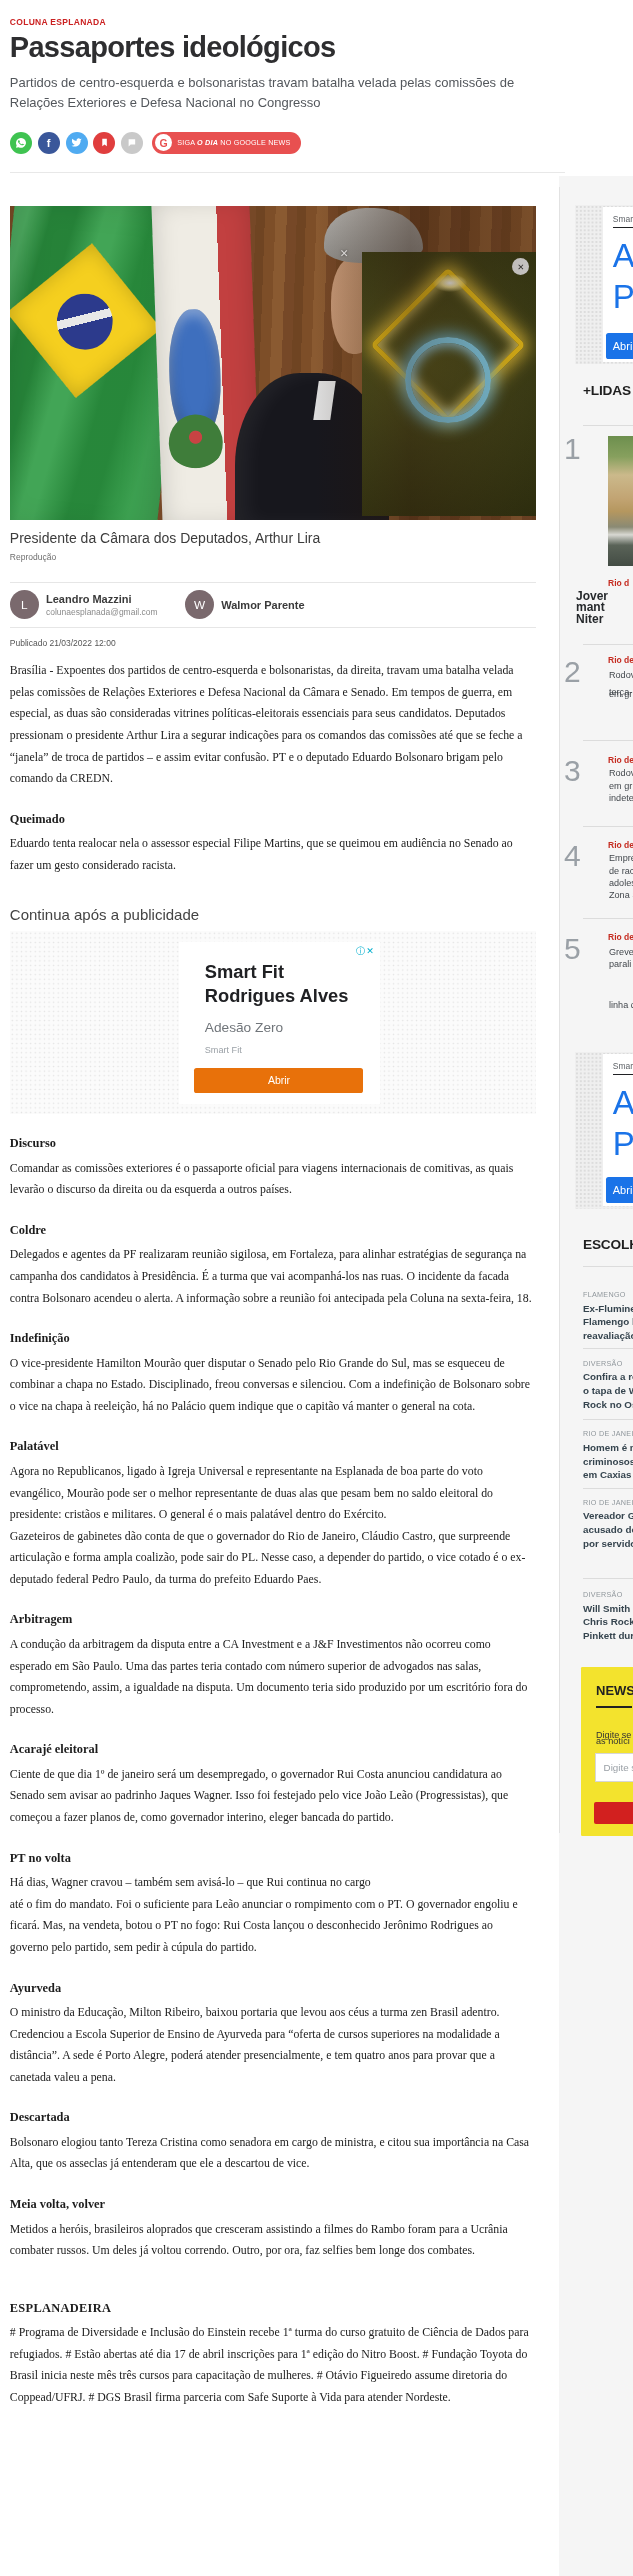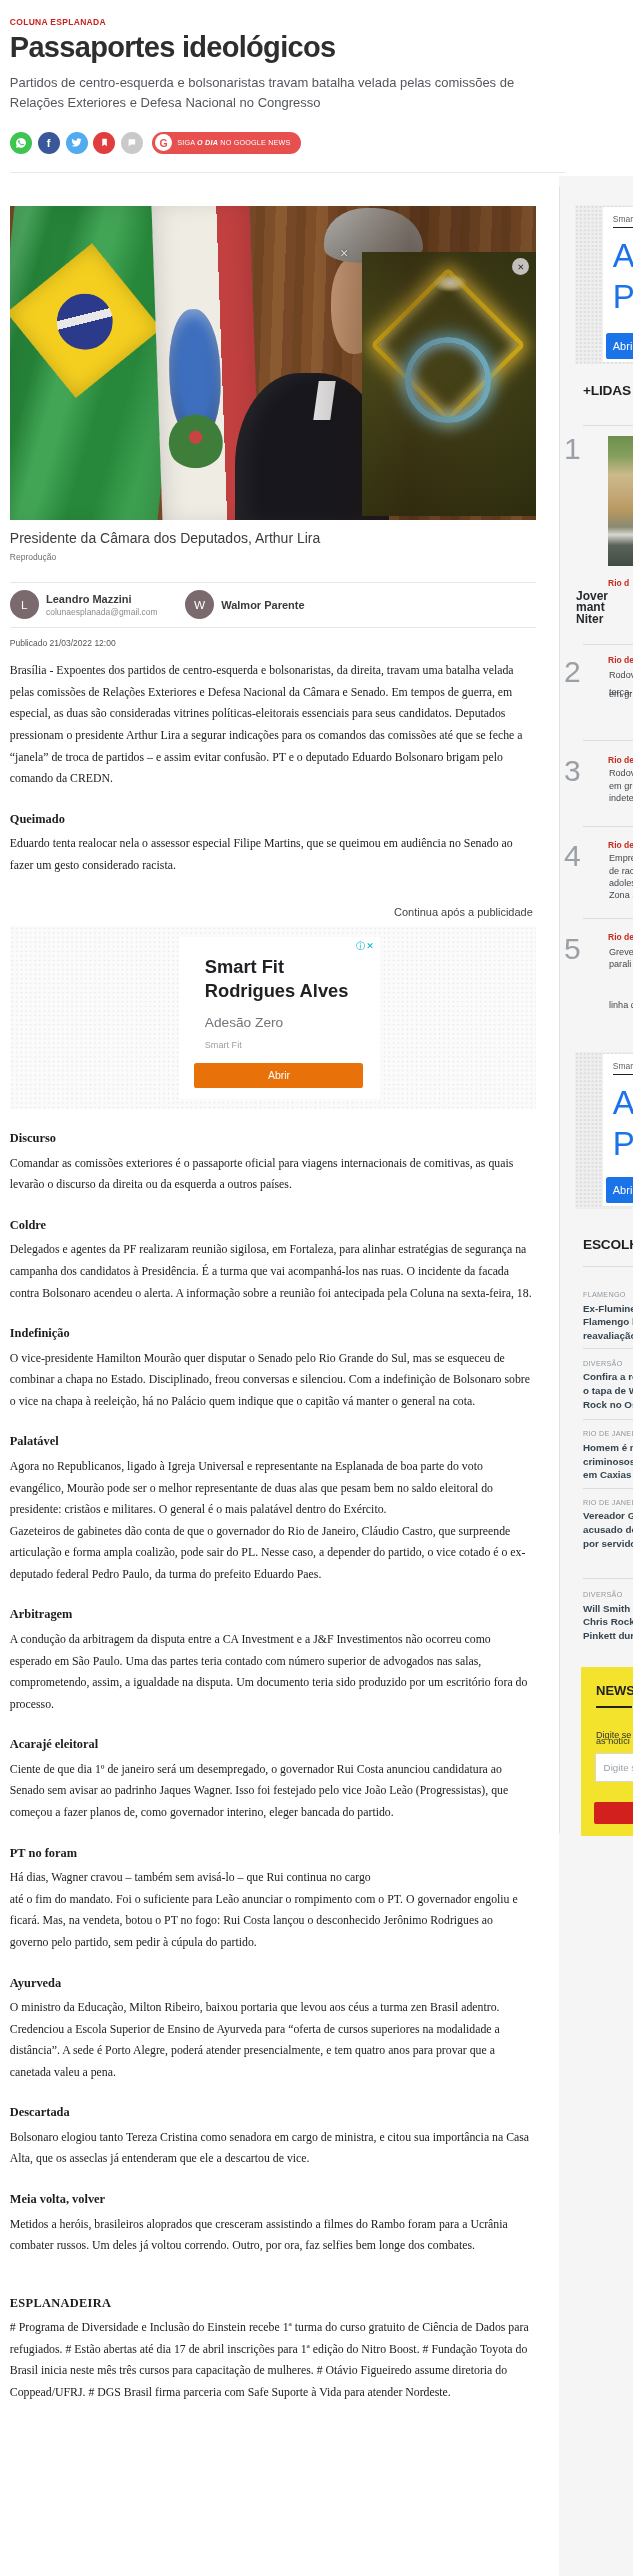--- a/index.html
+++ b/index.html
@@ -76,21 +76,21 @@
   .a-mail { margin-top:2px; font-size:8.5px; color:#8b8b8b; }
   .published { margin-top:10.5px; font-size:8.5px; color:#555; }
 
   
   .article { margin-top:11.8px; width:523px; font-family:"Liberation Serif", serif; color:#212121; }
   .article p { font-size:11.8px; line-height:21.6px; white-space:pre-line; }
   .article h3 { margin-top:22px; margin-bottom:6.5px; font-size:12.4px; line-height:15px; font-weight:bold; color:#1d1d1d; }
   .article h3.caps { margin-top:39px; letter-spacing:0.3px; }
 
   
-  .ad-label { margin-top:30px; text-align:right; font-family:"Liberation Sans", sans-serif; font-size:11px; color:#444; }
+  .ad-label { margin-top:30px; text-align:left; font-family:"Liberation Sans", sans-serif; font-size:15px; color:#444; }
   .ad-box { position:relative; margin-top:7.8px; width:526px; height:183px;
             background-color:#fbfbfb; background-image:radial-gradient(#e3e3e3 0.7px, transparent 1px); background-size:4.6px 4.6px; }
   .ad-card { position:absolute; left:169px; top:10.5px; width:201px; height:162px; background:#fff; font-family:"Liberation Sans", sans-serif; }
   .ad-choice { position:absolute; top:3.3px; right:4.6px; font-size:9.1px; color:#00aecd; letter-spacing:1.3px; cursor:pointer; }
   .ad-h { padding:18.3px 0 0 26px; font-size:18.3px; line-height:24px; color:#202124; font-weight:bold; }
   .ad-sub { padding:11.8px 0 0 26px; font-size:13.7px; color:#70757a; }
   .ad-brand { padding:10.5px 0 0 26px; font-size:9.1px; color:#9aa0a6; }
   .ad-cta { position:absolute; left:15.7px; bottom:10.5px; width:169px; height:25.5px; background:#e8710a; border-radius:2.6px;
             color:#fff; font-size:10.5px; display:flex; align-items:center; justify-content:center; cursor:pointer; }
 
@@ -236,21 +236,21 @@
       <p>Delegados e agentes da PF realizaram reunião sigilosa, em Fortaleza, para alinhar estratégias de segurança na campanha dos candidatos à Presidência. É a turma que vai acompanhá-los nas ruas. O incidente da facada contra Bolsonaro acendeu o alerta. A informação sobre a reunião foi antecipada pela Coluna na sexta-feira, 18.</p>
       <h3>Indefinição</h3>
       <p>O vice-presidente Hamilton Mourão quer disputar o Senado pelo Rio Grande do Sul, mas se esqueceu de combinar a chapa no Estado. Disciplinado, freou conversas e silenciou. Com a indefinição de Bolsonaro sobre o vice na chapa à reeleição, há no Palácio quem indique que o capitão vá manter o general na cota.</p>
       <h3>Palatável</h3>
       <p>Agora no Republicanos, ligado à Igreja Universal e representante na Esplanada de boa parte do voto evangélico, Mourão pode ser o melhor representante de duas alas que pesam bem no saldo eleitoral do presidente: cristãos e militares. O general é o mais palatável dentro do Exército.</p>
       <p>Gazeteiros de gabinetes dão conta de que o governador do Rio de Janeiro, Cláudio Castro, que surpreende articulação e forma ampla coalizão, pode sair do PL. Nesse caso, a depender do partido, o vice cotado é o ex-deputado federal Pedro Paulo, da turma do prefeito Eduardo Paes.</p>
       <h3>Arbitragem</h3>
       <p>A condução da arbitragem da disputa entre a CA Investment e a J&amp;F Investimentos não ocorreu como esperado em São Paulo. Uma das partes teria contado com número superior de advogados nas salas, comprometendo, assim, a igualdade na disputa. Um documento teria sido produzido por um escritório fora do processo.</p>
       <h3>Acarajé eleitoral</h3>
       <p>Ciente de que dia 1º de janeiro será um desempregado, o governador Rui Costa anunciou candidatura ao Senado sem avisar ao padrinho Jaques Wagner. Isso foi festejado pelo vice João Leão (Progressistas), que começou a fazer planos de, como governador interino, eleger bancada do partido.</p>
-      <h3>PT no foram</h3>
+      <h3>PT no volta</h3>
       <p>Há dias, Wagner cravou – também sem avisá-lo – que Rui continua no cargo
 até o fim do mandato. Foi o suficiente para Leão anunciar o rompimento com o PT. O governador engoliu e ficará. Mas, na vendeta, botou o PT no fogo: Rui Costa lançou o desconhecido Jerônimo Rodrigues ao governo pelo partido, sem pedir à cúpula do partido.</p>
       <h3>Ayurveda</h3>
       <p>O ministro da Educação, Milton Ribeiro, baixou portaria que levou aos céus a turma zen Brasil adentro. Credenciou a Escola Superior de Ensino de Ayurveda para “oferta de cursos superiores na modalidade a distância”. A sede é Porto Alegre, poderá atender presencialmente, e tem quatro anos para provar que a canetada valeu a pena.</p>
       <h3>Descartada</h3>
       <p>Bolsonaro elogiou tanto Tereza Cristina como senadora em cargo de ministra, e citou sua importância na Casa Alta, que os asseclas já entenderam que ele a descartou de vice.</p>
       <h3>Meia volta, volver</h3>
       <p>Metidos a heróis, brasileiros aloprados que cresceram assistindo a filmes do Rambo foram para a Ucrânia combater russos. Um deles já voltou correndo. Outro, por ora, faz selfies bem longe dos combates.</p>
       <h3 class="caps">ESPLANADEIRA</h3>
       <p># Programa de Diversidade e Inclusão do Einstein recebe 1ª turma do curso gratuito de Ciência de Dados para refugiados. # Estão abertas até dia 17 de abril inscrições para 1ª edição do Nitro Boost. # Fundação Toyota do Brasil inicia neste mês três cursos para capacitação de mulheres. # Otávio Figueiredo assume diretoria do Coppead/UFRJ. # DGS Brasil firma parceria com Safe Suporte à Vida para atender Nordeste.</p>

